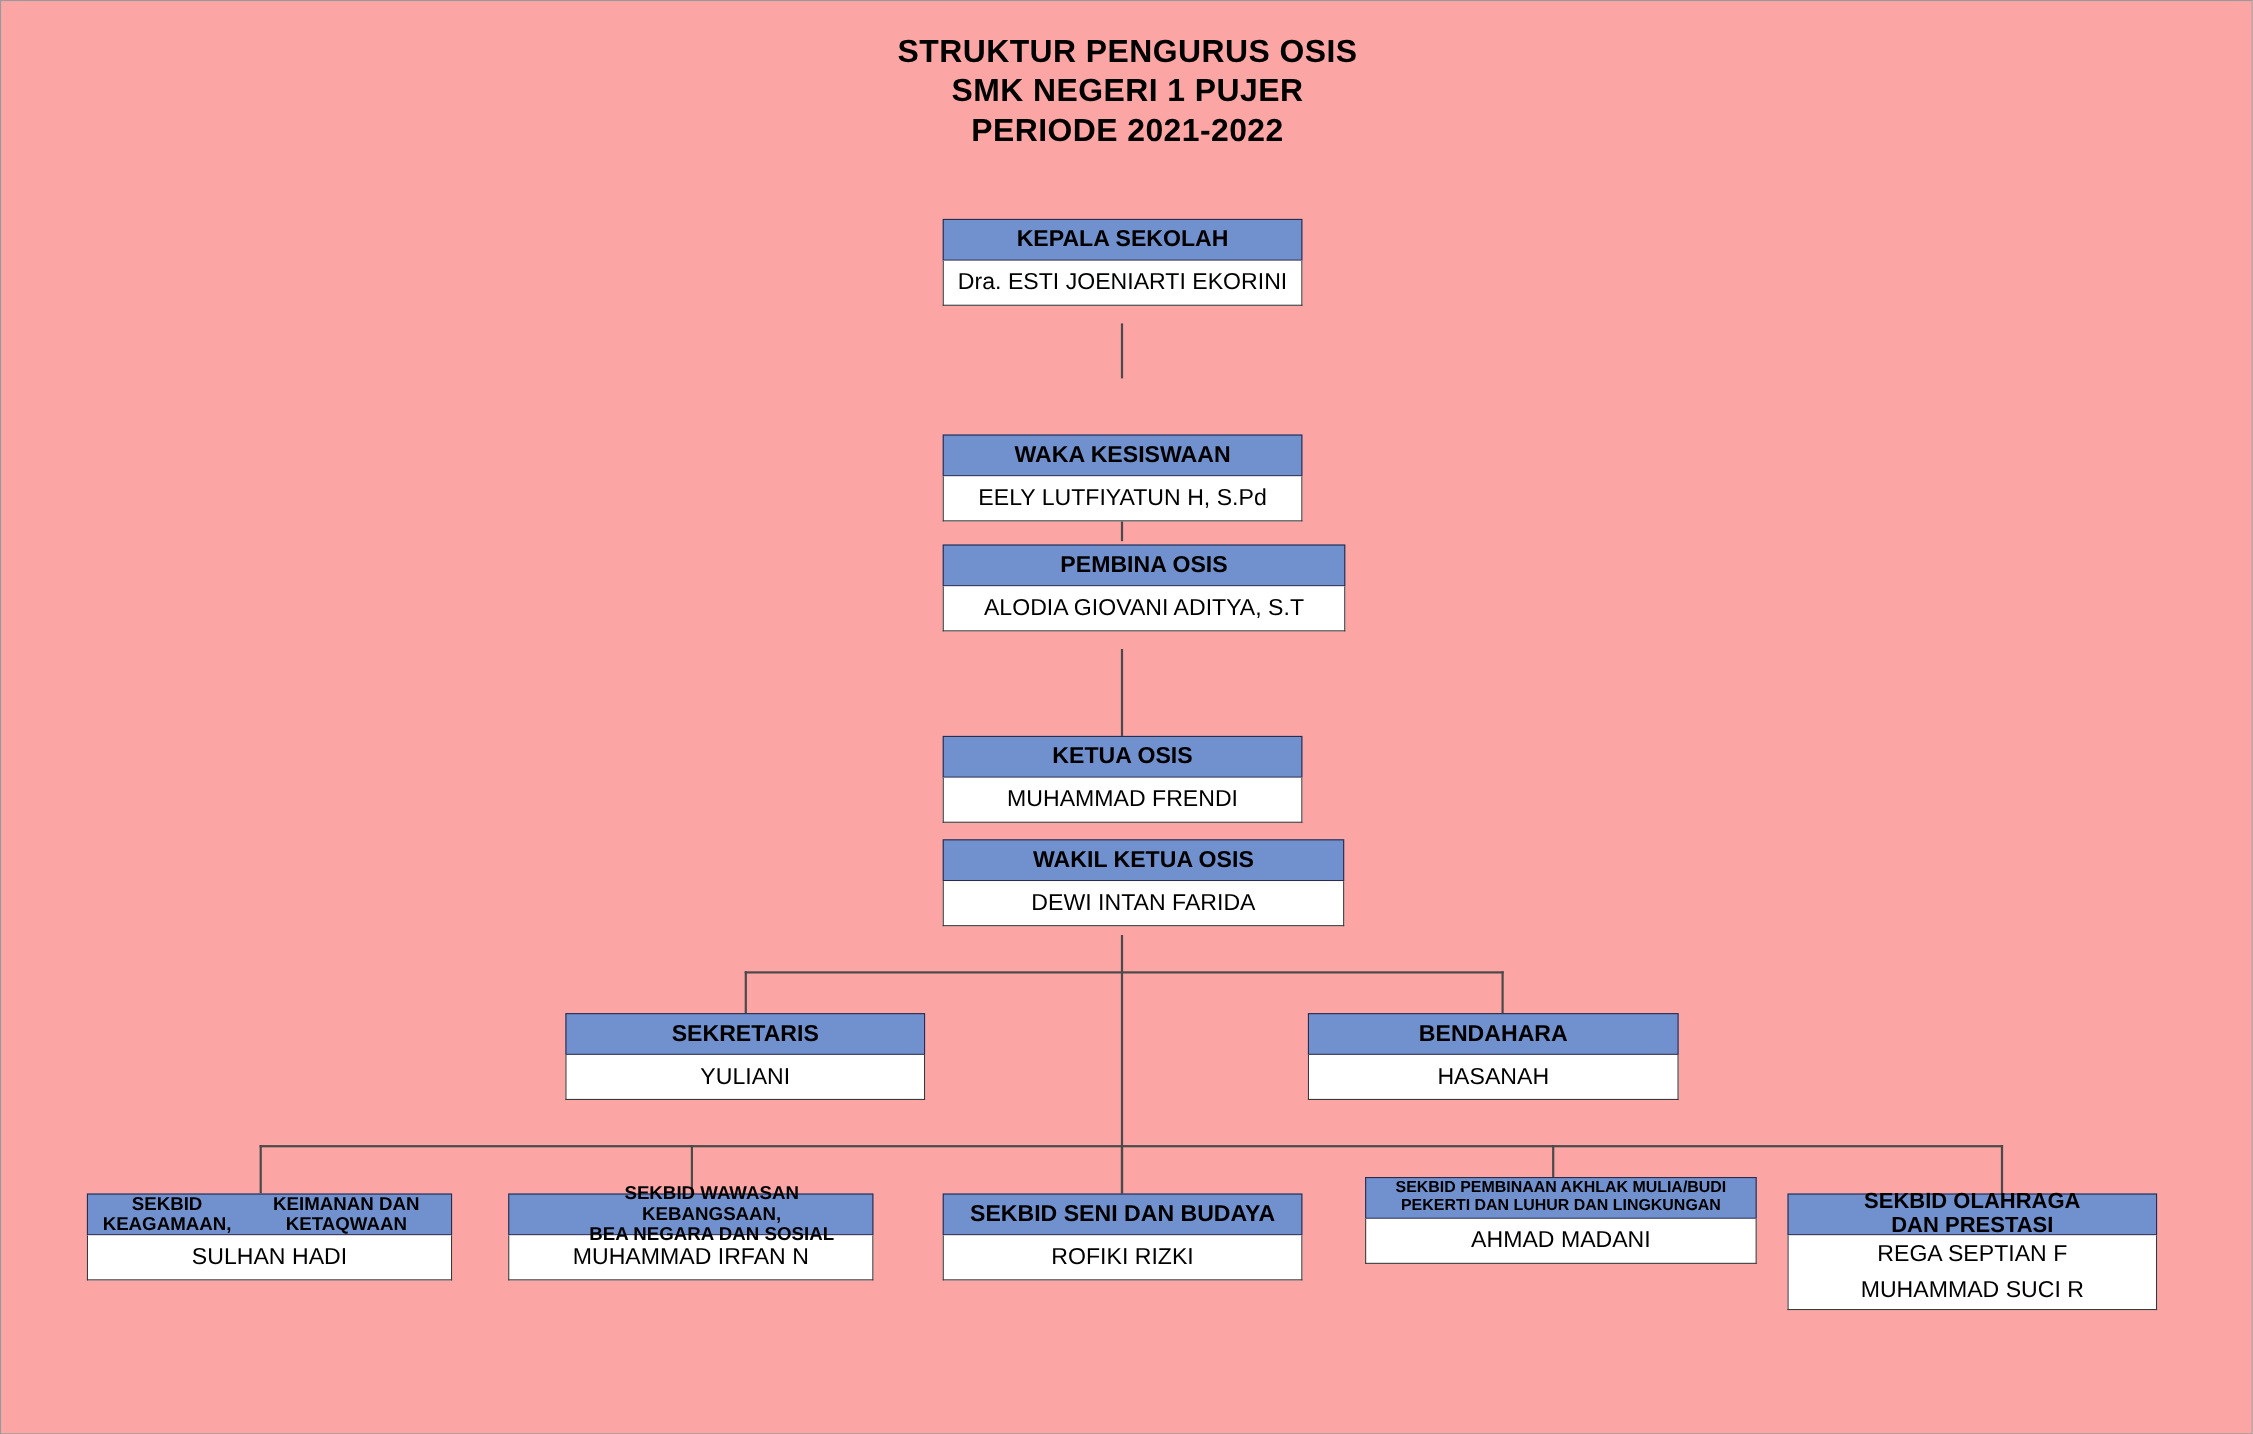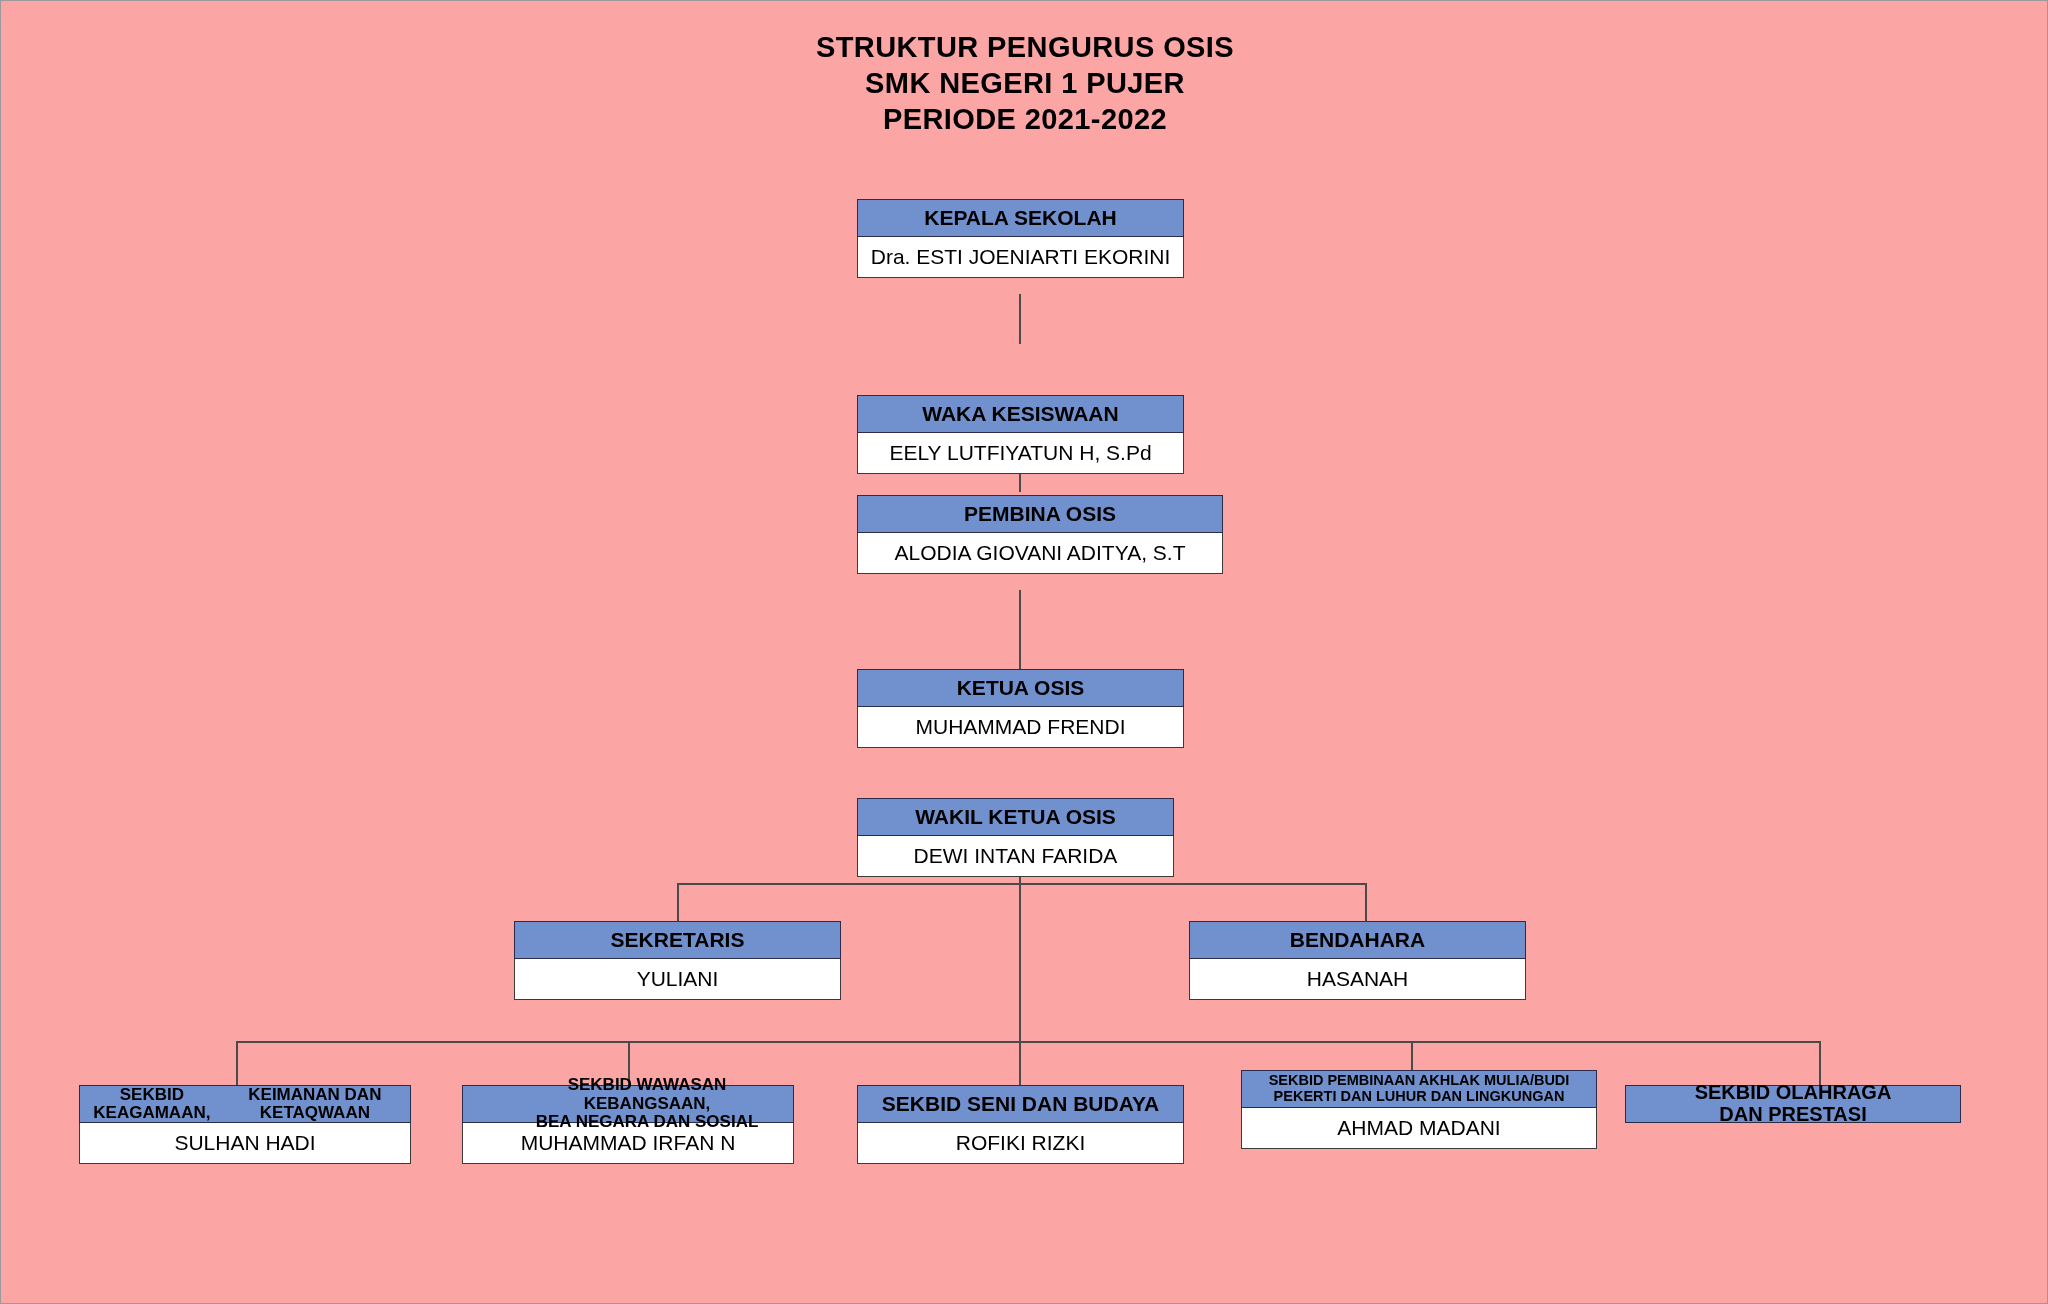--- a/index.html
+++ b/index.html
@@ -137,21 +137,21 @@
     </div>
   </div>
 
   <div class="node" style="left:856px; top:668px; width:327px;">
     <div class="node-head h-one">KETUA OSIS</div>
     <div class="node-body b-one">
       <span class="nm">MUHAMMAD FRENDI</span>
     </div>
   </div>
 
-  <div class="node" style="left:856px; top:797px; width:317px;">
+  <div class="node" style="left:856px; top:762px; width:365px;">
     <div class="node-head h-one">WAKIL KETUA OSIS</div>
     <div class="node-body b-one">
       <span class="nm">DEWI INTAN FARIDA</span>
     </div>
   </div>
 
   <div class="node" style="left:513px; top:920px; width:327px;">
     <div class="node-head h-one">SEKRETARIS</div>
     <div class="node-body b-one">
       <span class="nm">YULIANI</span>
@@ -200,15 +200,19 @@
     <div class="node-body b-one">
       <span class="nm">AHMAD MADANI</span>
     </div>
   </div>
 
   <div class="node" style="left:1624px; top:1084px; width:336px;">
     <div class="node-head h-one" style="flex-direction:column; font-size:20px;">
       <span>SEKBID OLAHRAGA</span>
       <span>DAN PRESTASI</span>
     </div>
+    <div class="node-body b-two">
+      <span class="nm">REGA SEPTIAN F</span>
+      <span class="nm">MUHAMMAD SUCI R</span>
+    </div>
   </div>
 
 </div>
 
 </body></html>

